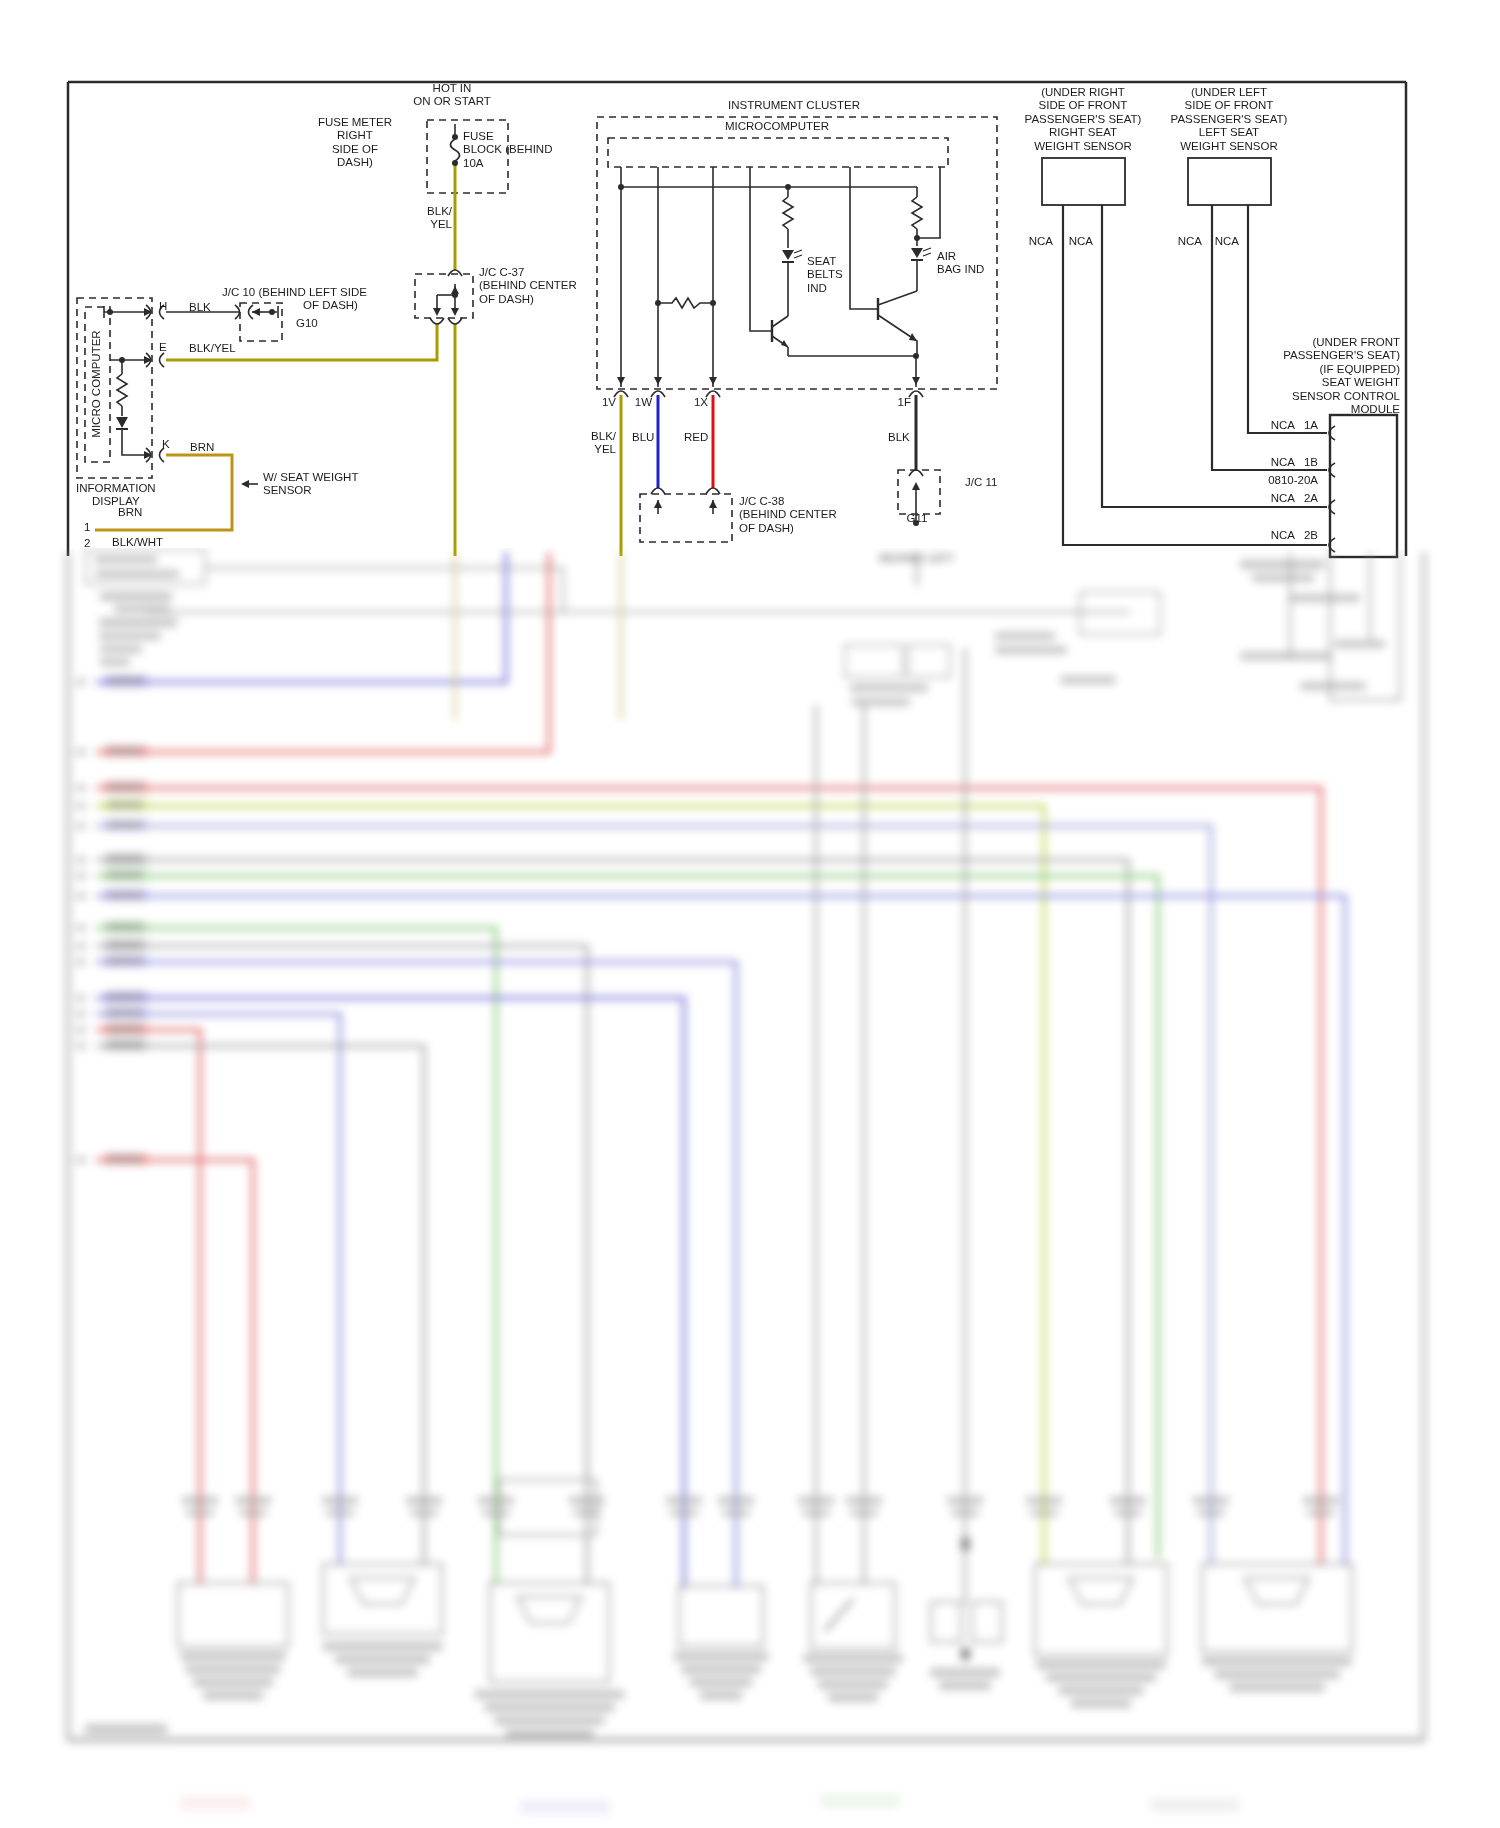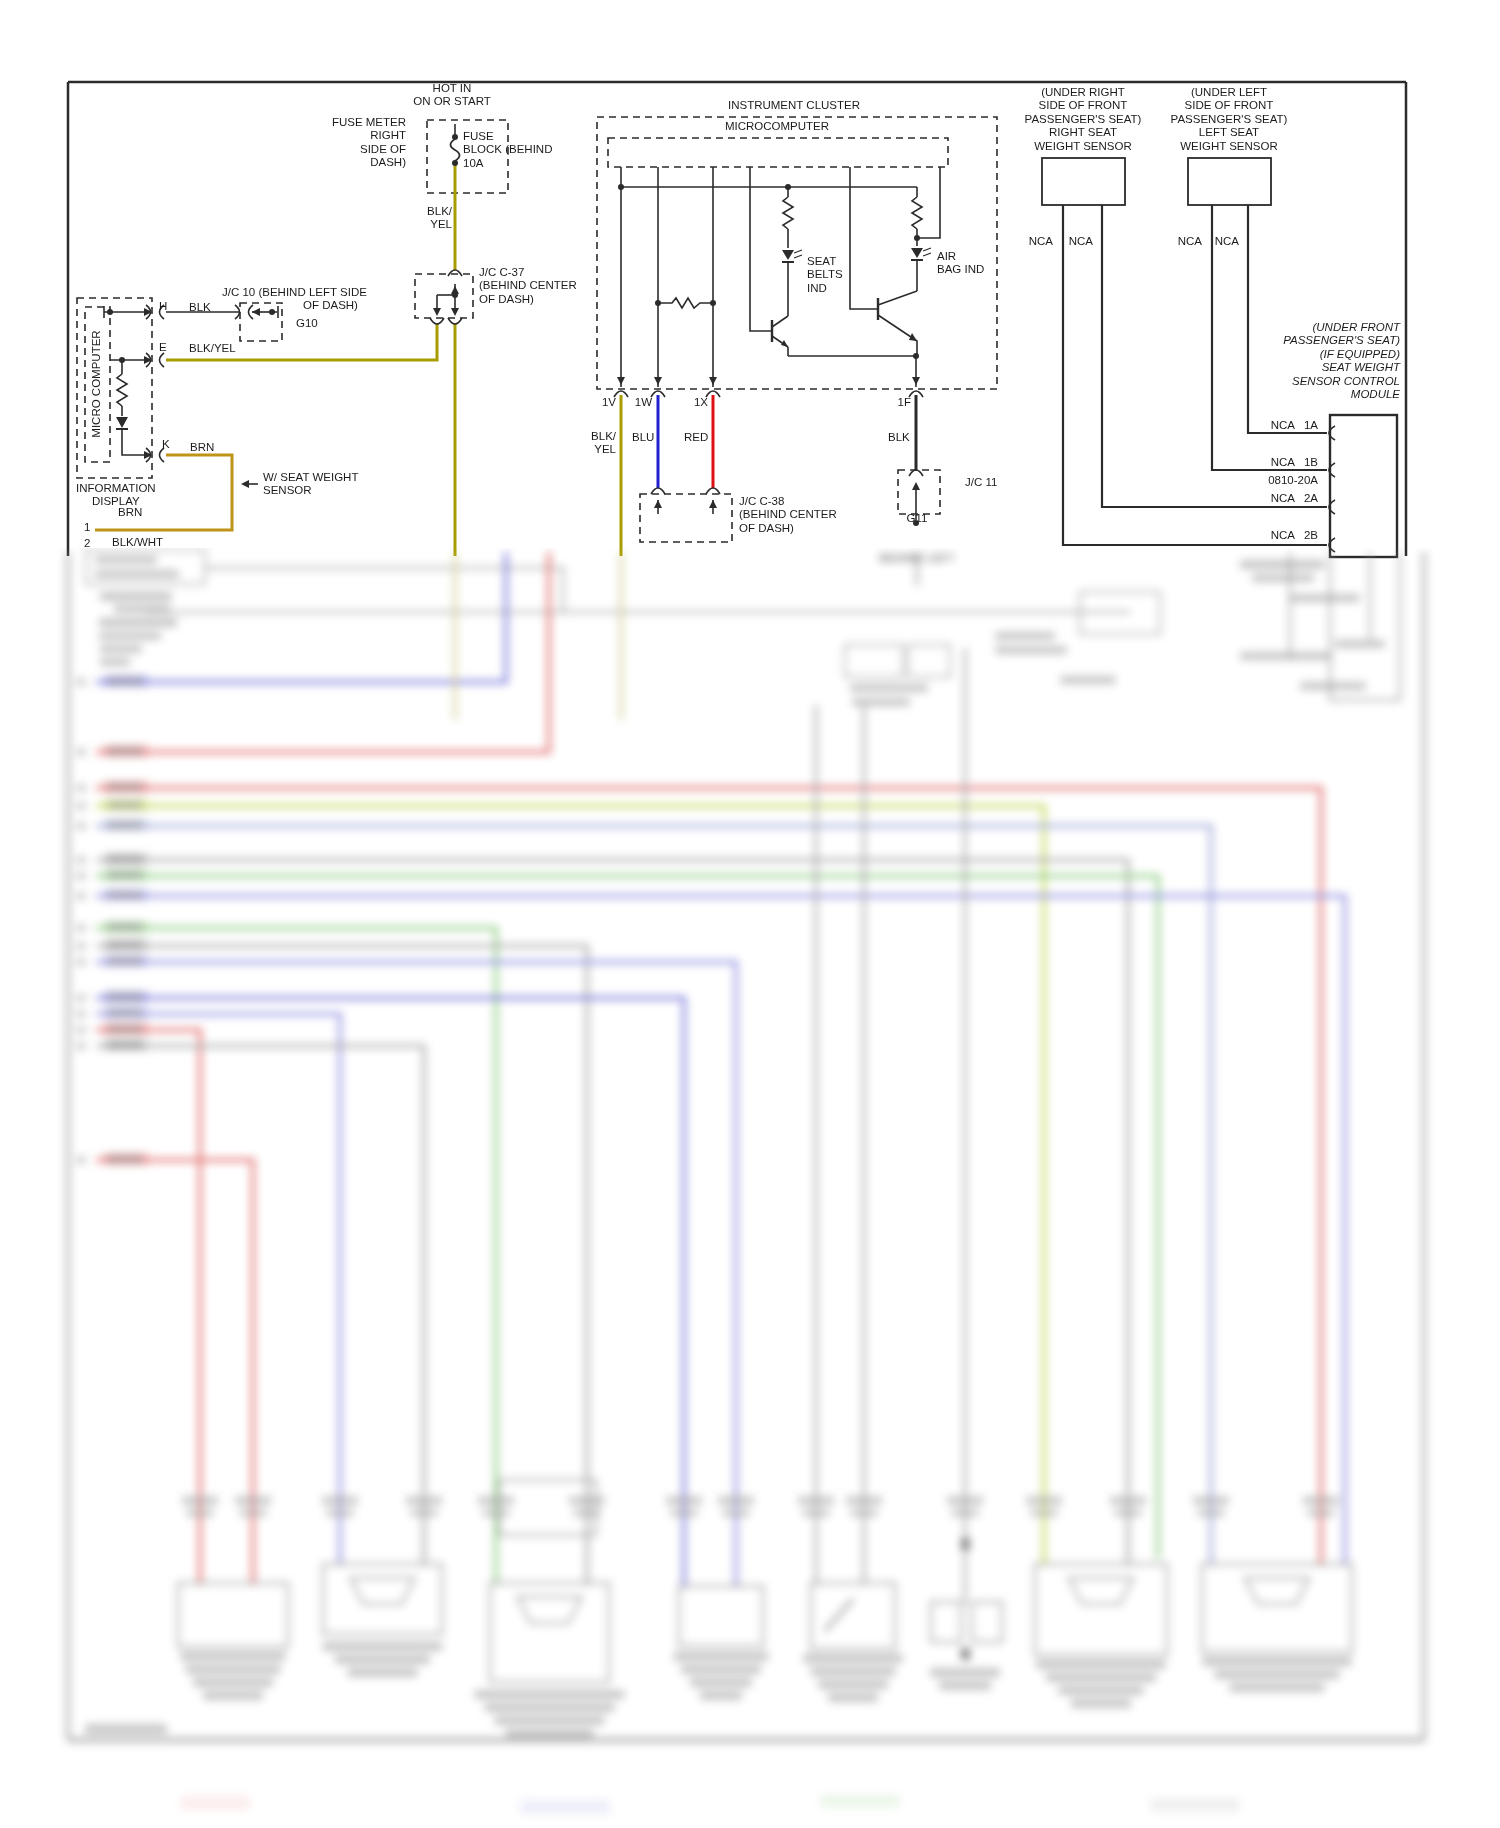--- a/index.html
+++ b/index.html
@@ -151,21 +151,21 @@
       <path d="M706,494 Q713,482 720,494" fill="none" stroke="#2b2b2b" stroke-width="1.6"></path>
       <path d="M909,476 Q916,464 923,476" fill="none" stroke="#2b2b2b" stroke-width="1.6"></path>
       <path d="M1335,426 Q1323,433 1335,440" fill="none" stroke="#2b2b2b" stroke-width="1.6"></path>
       <path d="M1335,463 Q1323,470 1335,477" fill="none" stroke="#2b2b2b" stroke-width="1.6"></path>
       <path d="M1335,500 Q1323,507 1335,514" fill="none" stroke="#2b2b2b" stroke-width="1.6"></path>
       <path d="M1335,538 Q1323,545 1335,552" fill="none" stroke="#2b2b2b" stroke-width="1.6"></path>
     </svg>
   <div id="labels-sharp">
       <div class="lbl center" style="left: 452px; top: 82px;">HOT IN
 ON OR START</div>
-      <div class="lbl right" style="left: 406px; top: 116px;">FUSE METER
+      <div class="lbl right" style="left: 392px; top: 116px; text-align: center;">FUSE METER
 RIGHT
 SIDE OF
 DASH)</div>
       <div class="lbl" style="left: 463px; top: 130px;">FUSE
 BLOCK (BEHIND
 10A</div>
       <div class="lbl right" style="left: 452px; top: 205px;">BLK/
 YEL</div>
       <div class="lbl" style="left: 479px; top: 266px;">J/C C-37
 (BEHIND CENTER
@@ -216,21 +216,21 @@
 WEIGHT SENSOR</div>
       <div class="lbl center" style="left: 1229px; top: 86px;">(UNDER LEFT
 SIDE OF FRONT
 PASSENGER'S SEAT)
 LEFT SEAT
 WEIGHT SENSOR</div>
       <div class="lbl right" style="left: 1053px; top: 235px;">NCA</div>
       <div class="lbl right" style="left: 1093px; top: 235px;">NCA</div>
       <div class="lbl right" style="left: 1202px; top: 235px;">NCA</div>
       <div class="lbl right" style="left: 1239px; top: 235px;">NCA</div>
-      <div class="lbl right" style="left: 1400px; top: 321px; font-style: italic;">(UNDER FRONT
+      <div class="lbl right" style="left: 1400px; top: 336px;">(UNDER FRONT
 PASSENGER'S SEAT)
 (IF EQUIPPED)
 SEAT WEIGHT
 SENSOR CONTROL
 MODULE</div>
       <div class="lbl right" style="left: 1318px; top: 419px;">NCA   1A</div>
       <div class="lbl right" style="left: 1318px; top: 456px;">NCA   1B</div>
       <div class="lbl right" style="left: 1318px; top: 474px;">0810-20A</div>
       <div class="lbl right" style="left: 1318px; top: 492px;">NCA   2A</div>
       <div class="lbl right" style="left: 1318px; top: 529px;">NCA   2B</div>

